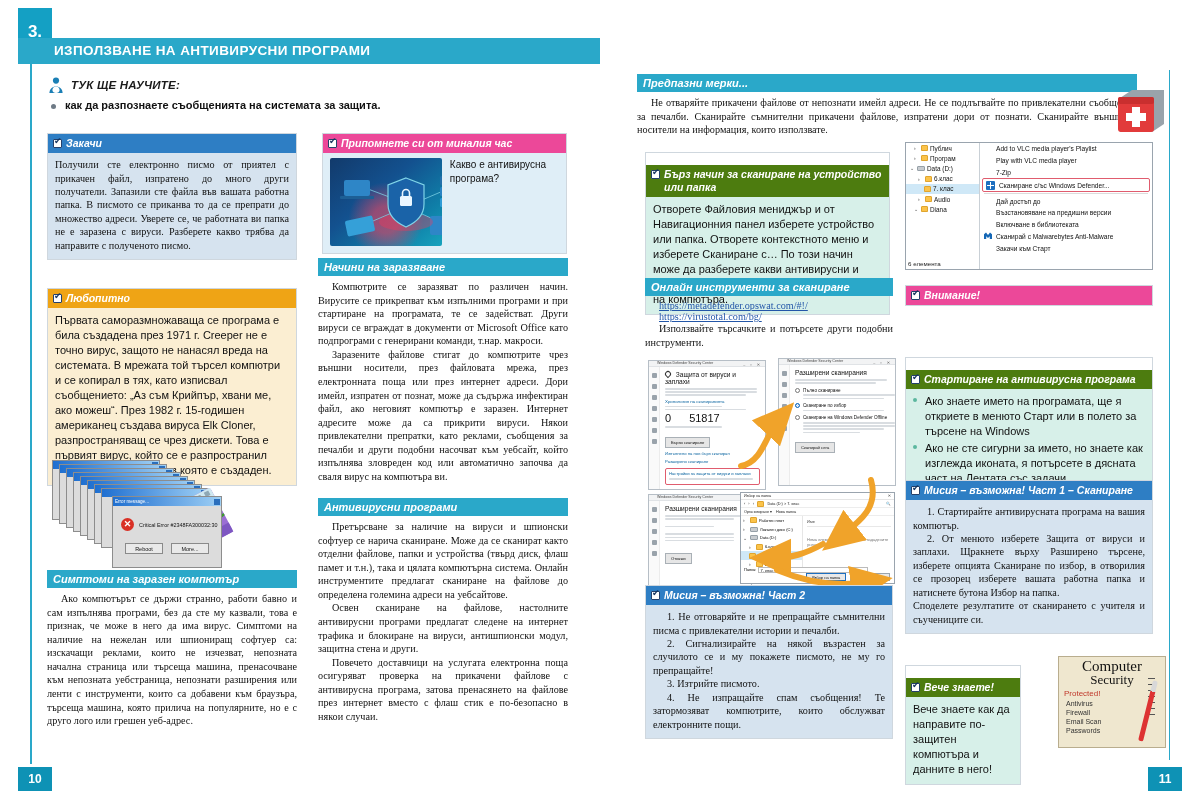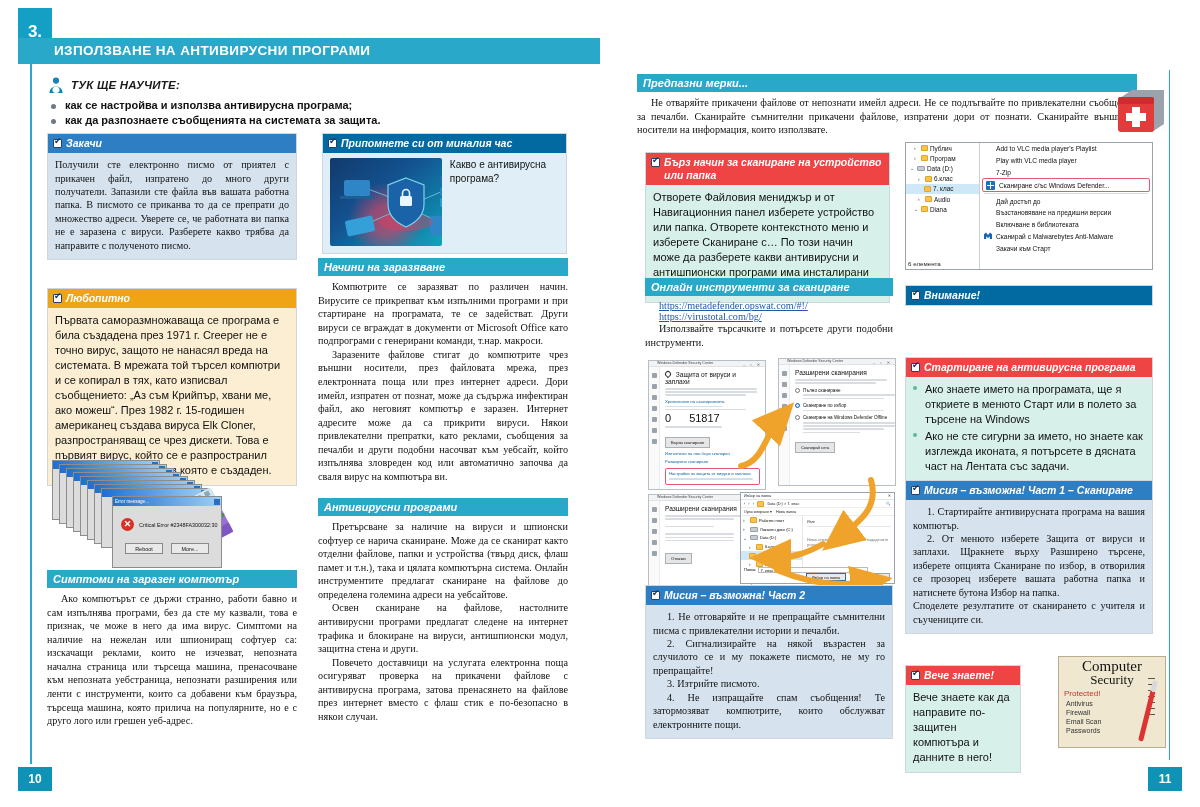--- a/index.html
+++ b/index.html
@@ -71,23 +71,23 @@
   .chk::after {
     content:"✔"; position:absolute; left:0px; top:-4px;
     font-size:9px; color:#14335e; line-height:10px; font-family:"DejaVu Sans", sans-serif;
   }
 
   
   .hd-blue   { background:#2e7ec4; }
   .bd-blue   { background:#d6e3ef; }
   .hd-orange { background:#efa415; }
   .bd-orange { background:#fbeed2; }
-  .hd-green  { background:#ef4444; }
+  .hd-green  { background:#4d7c0f;margin-top:12px; }
   .bd-green  { background:#d7f0e9; }
-  .hd-lblue  { background:#0369a1; }
+  .hd-lblue  { background:#ec4899; }
   .bd-lblue  { background:#dfeef7; }
 
   .body-text {
     font-family:"Liberation Serif", serif; font-size:10.2px; line-height:1.32;
     color:#111; text-align:justify;
   }
   .body-hand {
     font-family:Liberation Sans, sans-serif; font-size:11px; line-height:1.36;
     color:#111; text-align:left;
   }
@@ -277,21 +277,20 @@
         <span class="person-icon">
           <svg width="18" height="18" viewBox="0 0 18 18">
             <circle cx="9" cy="4.6" r="3.1" fill="#1b7fb5"></circle>
             <path d="M2.4 17c0-4.1 3-6.6 6.6-6.6s6.6 2.5 6.6 6.6z" fill="#1b7fb5"></path>
             <path d="M9 10.4c2 0 3.6 1.6 3.6 3.6S11 17 9 17s-3.6-1-3.6-3 1.6-3.6 3.6-3.6z" fill="#ffffff"></path>
           </svg>
         </span>
         <span class="learn-title">ТУК ЩЕ НАУЧИТЕ:</span>
       </div>
       <ul class="learn-list">
-        <li>как се настройва и използва антивирусна програма;</li>
         <li>как да разпознаете съобщенията на системата за защита.</li>
       </ul>
     </div>
 
     <div class="box" style="left:47px; top:133px; width:250px;">
       <div class="box-hd hd-blue">
         <span class="chk"></span>
         <span>Закачи</span>
       </div>
       <div class="box-bd bd-blue">

